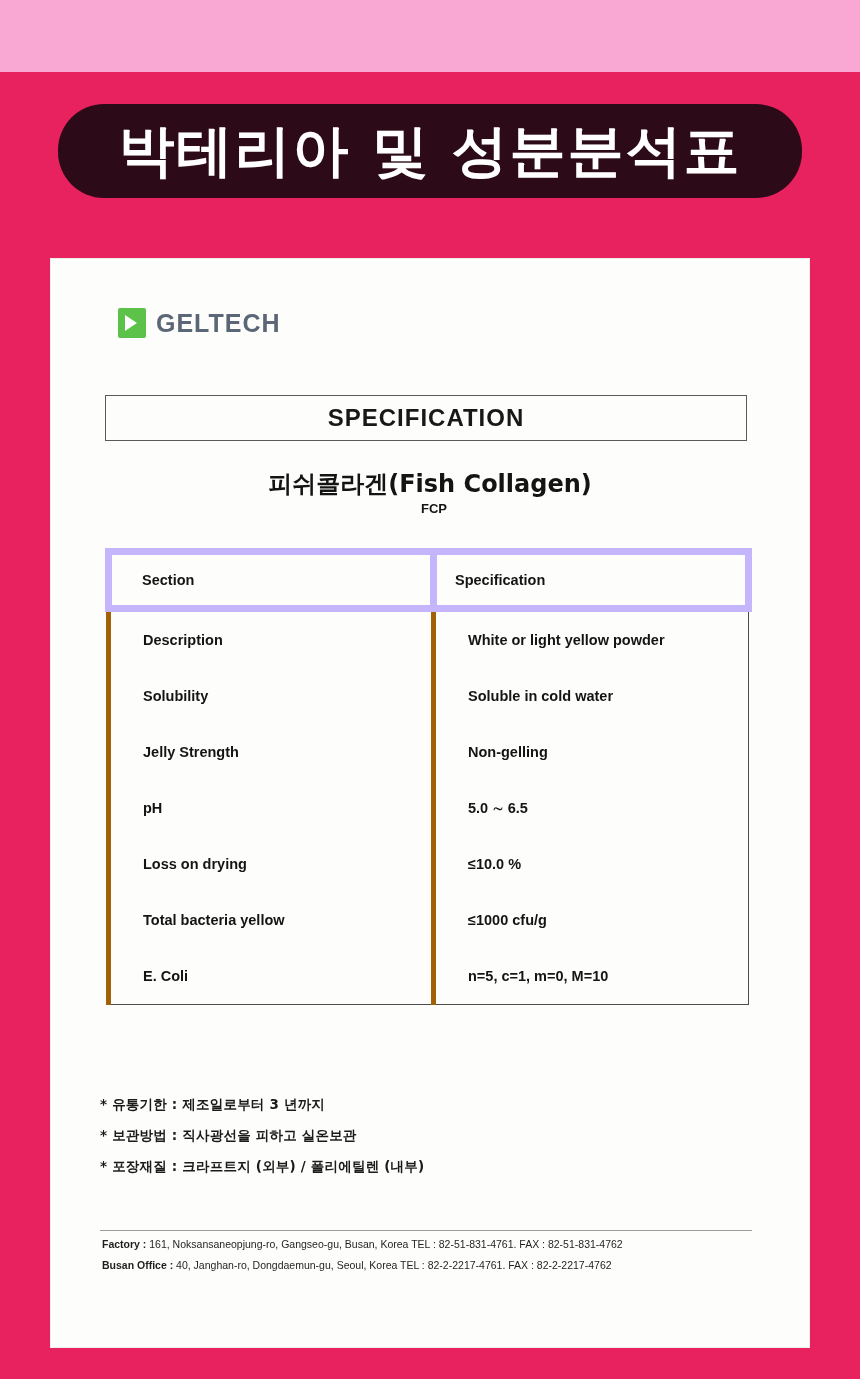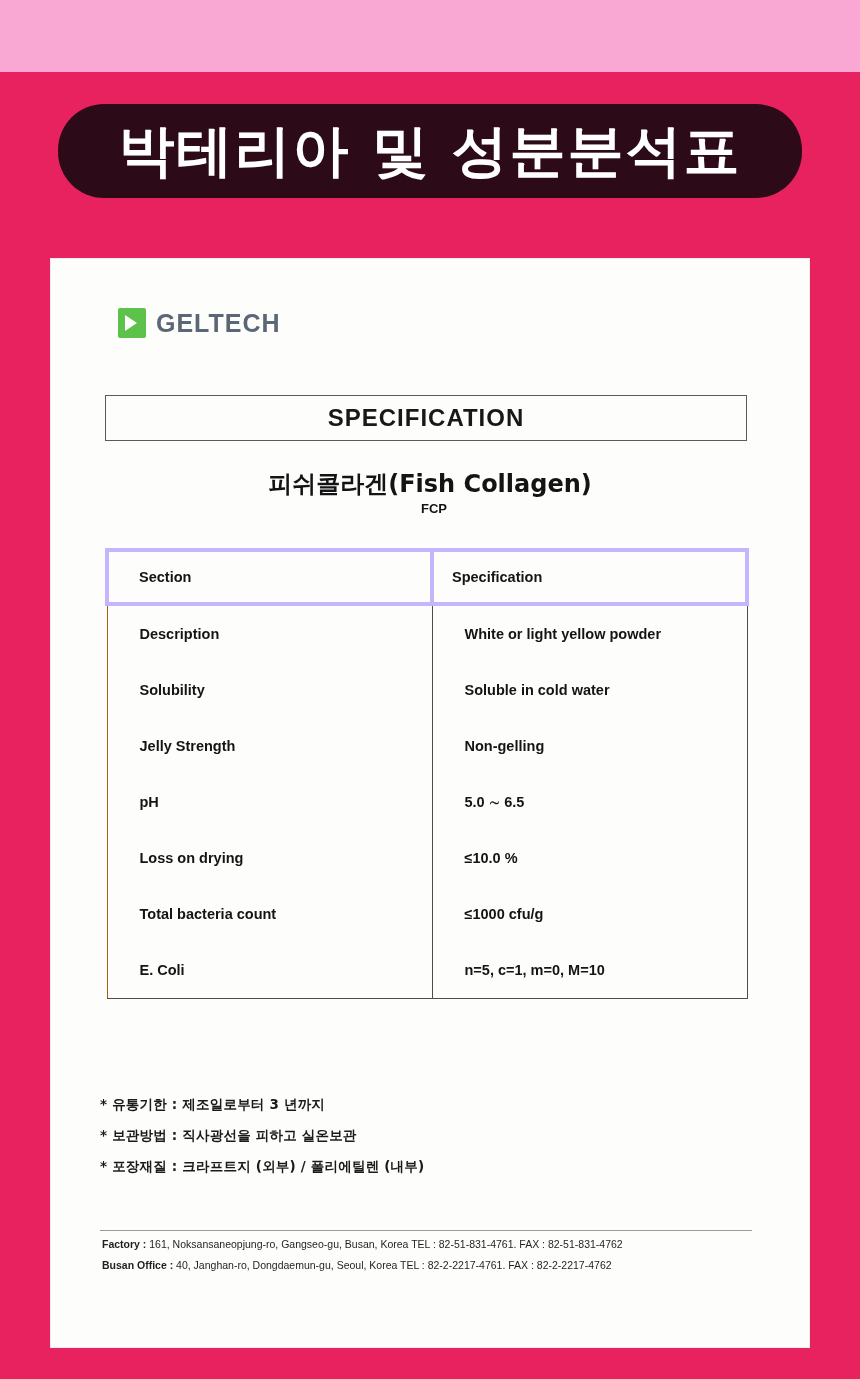--- a/index.html
+++ b/index.html
@@ -148,36 +148,36 @@
   .spec-table {
     position: absolute;
     left: 55px;
     top: 290px;
     width: 640px;
     border-collapse: collapse;
     table-layout: fixed;
   }
   .spec-table th,
   .spec-table td {
-    border: 4px solid #c4b5fd;
+    border: 7px solid #c4b5fd;
     text-align: left;
     font-weight: bold;
     color: #141414;
   }
   .spec-table thead th {
     height: 48px;
     font-size: 14.5px;
     padding-left: 30px;
   }
   .spec-table thead th.col2 { padding-left: 18px; }
   .spec-table tbody td {
     height: 54px;
     font-size: 14.5px;
     padding-left: 32px;
-    border-left: 1px solid #a16207;
+    border-left: 5px solid #a16207;
     border-right: 1px solid #4d4d4d;
     border-top: none;
     border-bottom: none;
   }
   .spec-table tbody td.col2 { }
   .spec-table tbody tr:last-child td { border-bottom: 1px solid #4d4d4d; }
   .spec-table col.c1 { width: 325px; }
   .spec-table col.c2 { width: 315px; }
 
   
@@ -270,21 +270,21 @@
         </tr>
         <tr>
           <td>pH</td>
           <td class="col2">5.0 ∼ 6.5</td>
         </tr>
         <tr>
           <td>Loss on drying</td>
           <td class="col2">≤10.0 %</td>
         </tr>
         <tr>
-          <td>Total bacteria count</td>
+          <td>Total bacteria yellow</td>
           <td class="col2">≤1000 cfu/g</td>
         </tr>
         <tr>
           <td>E. Coli</td>
           <td class="col2">n=5, c=1, m=0, M=10</td>
         </tr>
       </tbody>
     </table>
 
     <div class="notes">

